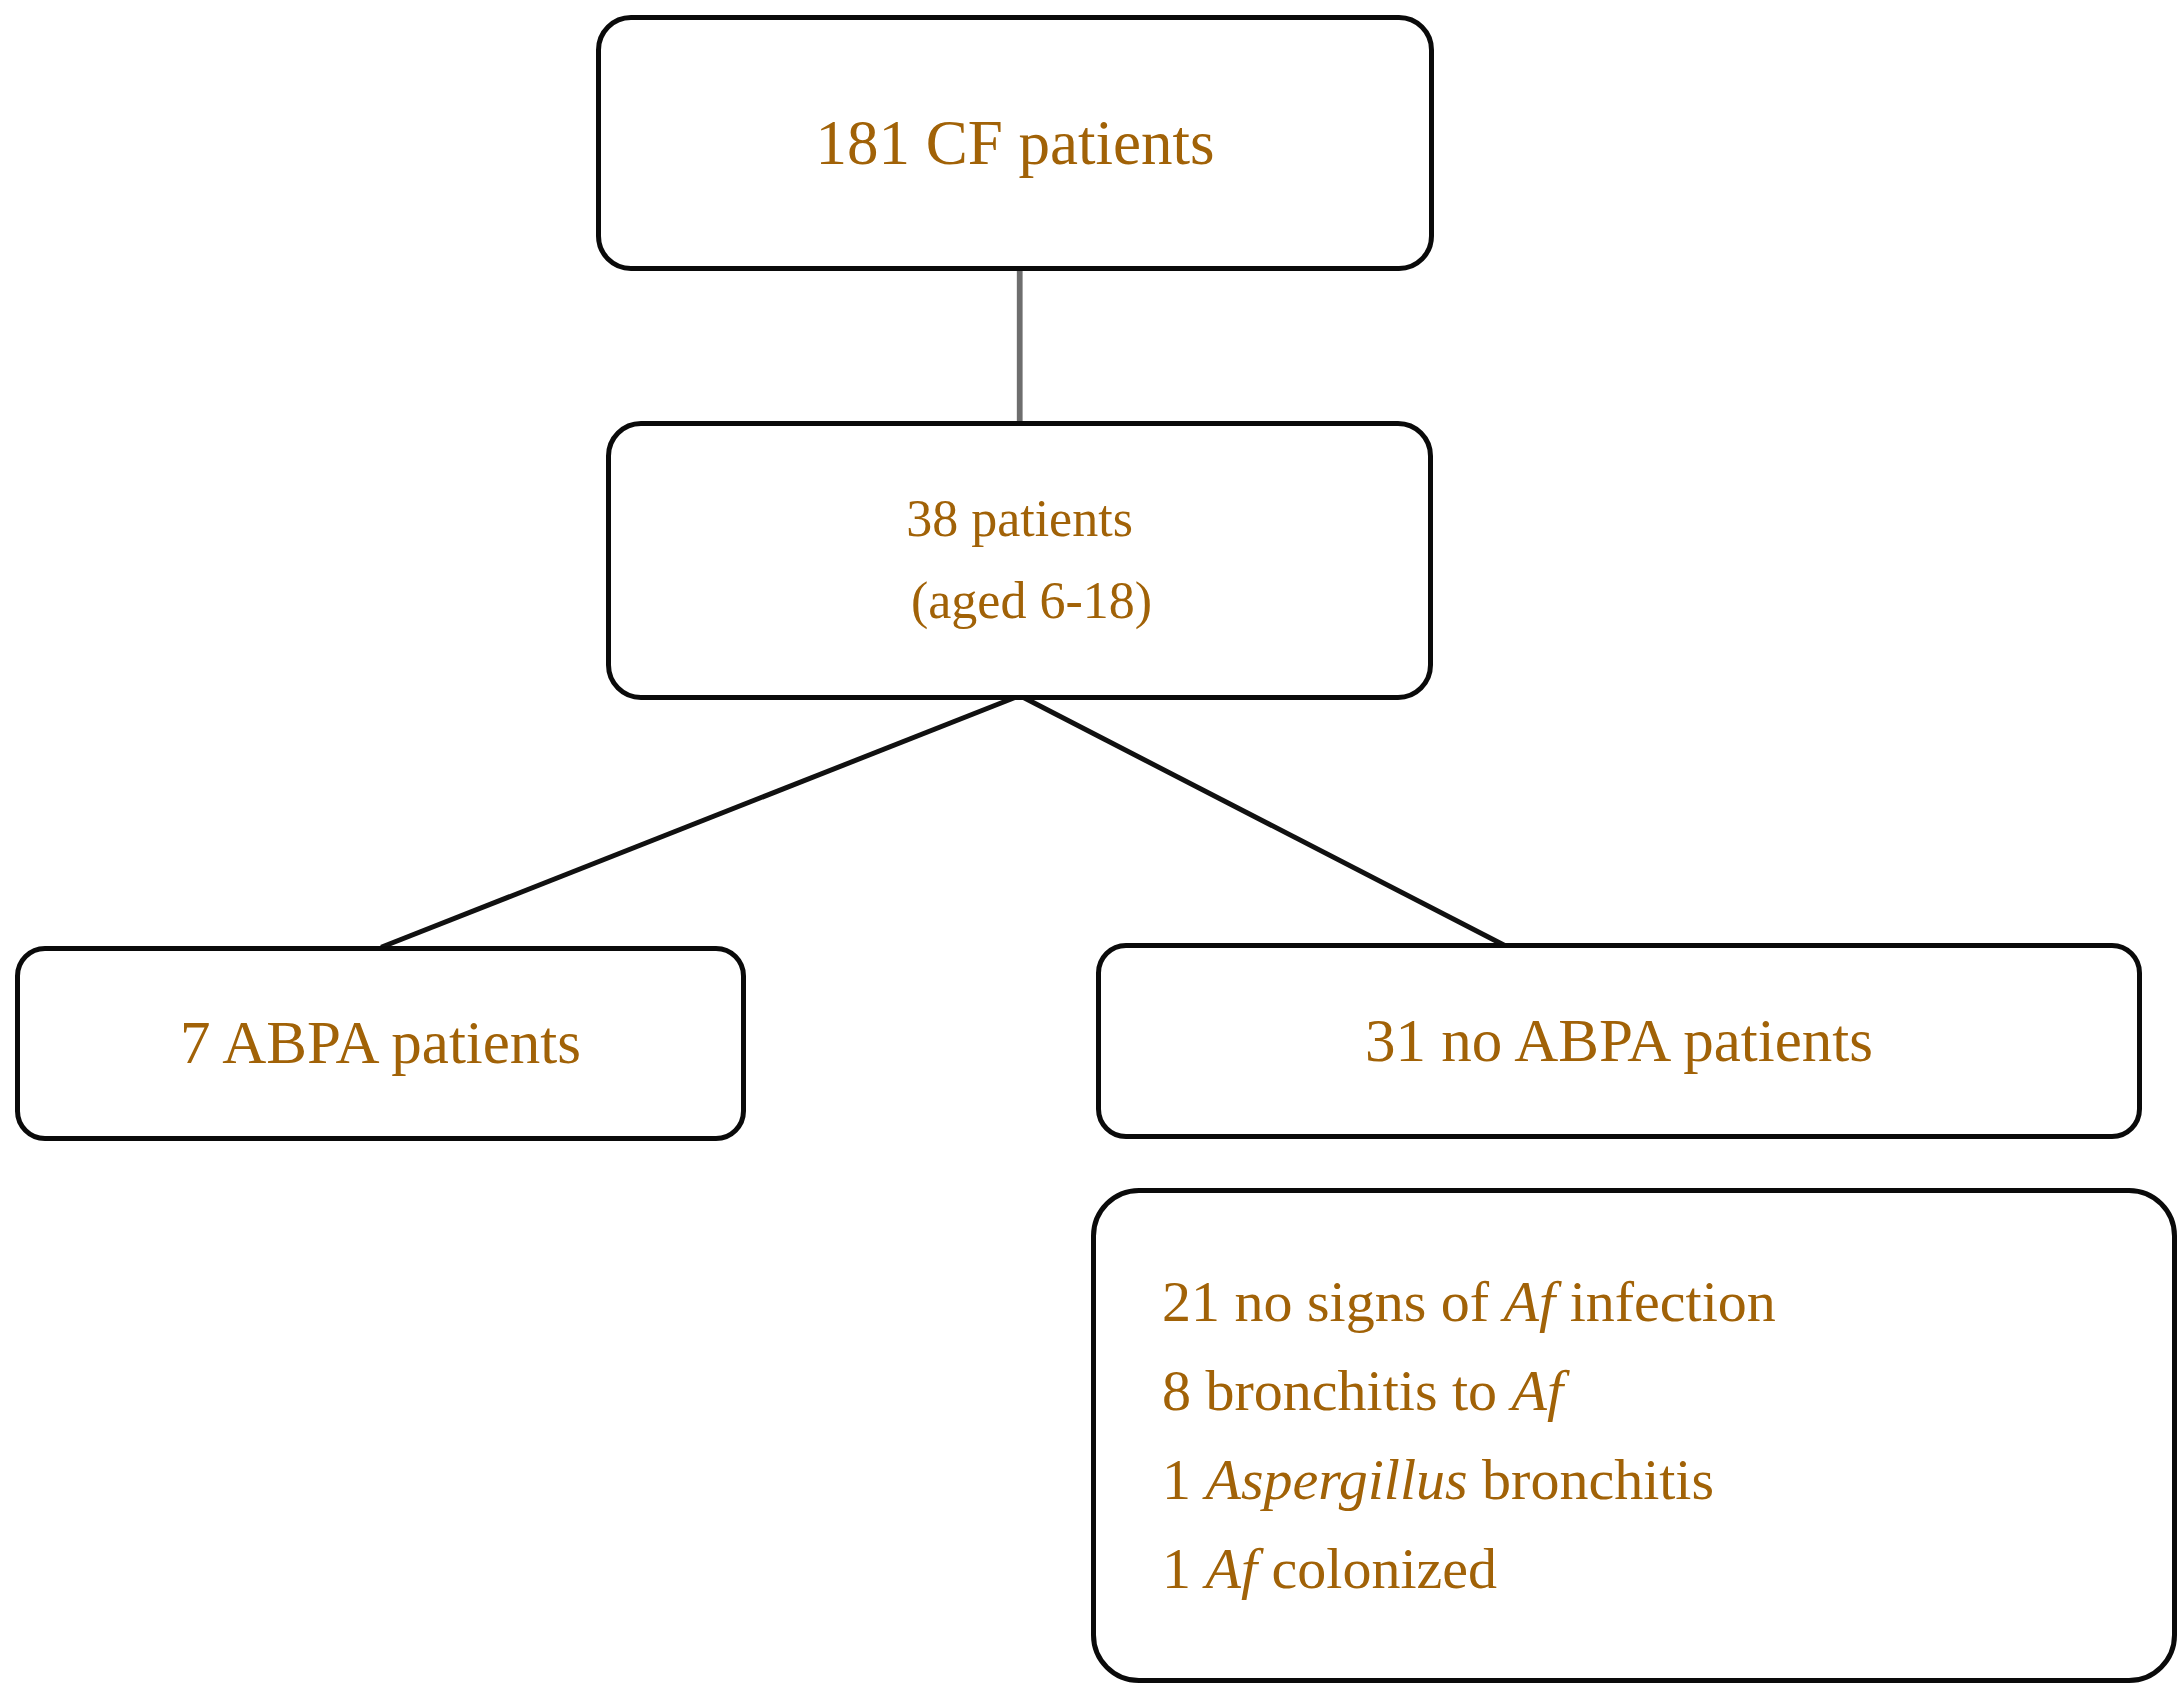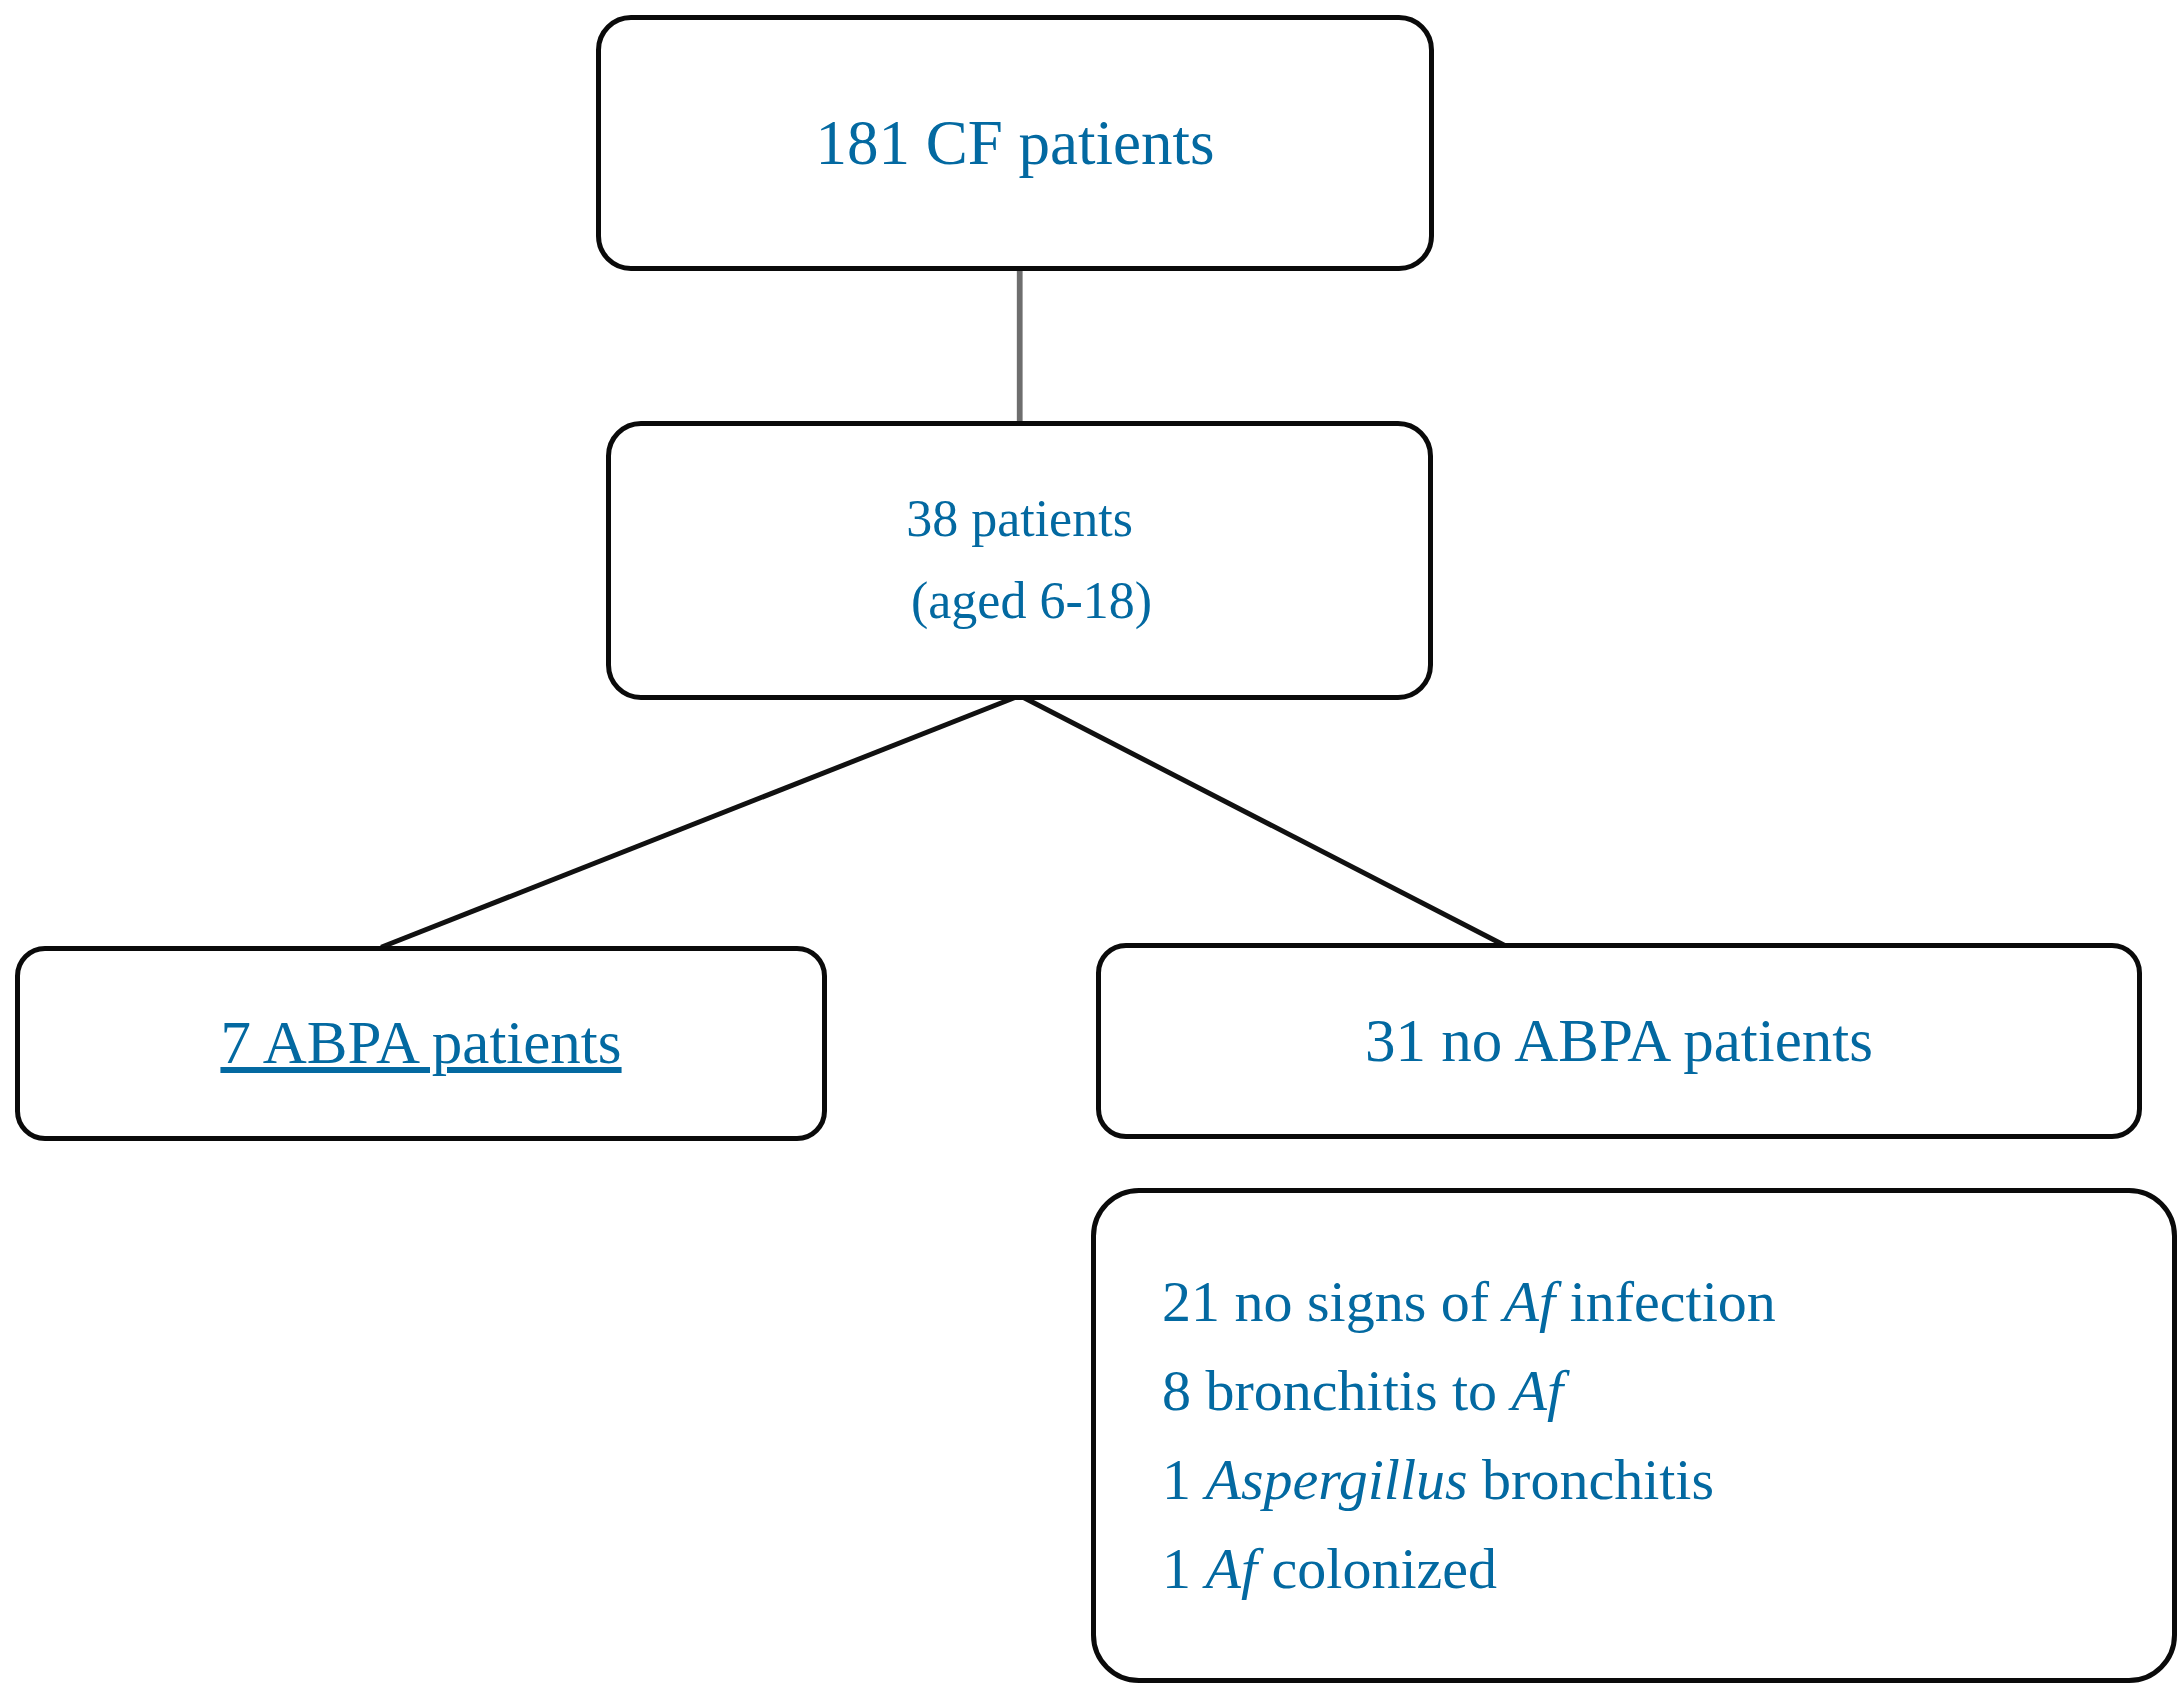--- a/index.html
+++ b/index.html
@@ -31,21 +31,21 @@
     position: absolute;
     box-sizing: border-box;
     background: #ffffff;
     border: 5px solid #0a0a0a;
     display: flex;
     flex-direction: column;
     align-items: center;
     justify-content: center;
     text-align: center;
     line-height: 1.28;
-    color: #0369a1;
+    color: #a16207;
     z-index: 2;
   }
   .node .line {
     display: block;
     white-space: nowrap;
   }
   
   #node-total {
     left: 596px;
     top: 15px;
@@ -64,25 +64,24 @@
     font-size: 52px;
   }
   #node-enrolled .line + .line {
     margin-top: 15px;
     margin-left: 24px;
   }
   
   #node-abpa {
     left: 15px;
     top: 946px;
-    width: 812px;
+    width: 731px;
     height: 195px;
     border-radius: 30px;
     font-size: 61px;
-    text-decoration: underline;
   }
   
   #node-no-abpa {
     left: 1096px;
     top: 943px;
     width: 1046px;
     height: 196px;
     border-radius: 30px;
     font-size: 61px;
     align-items: center;

